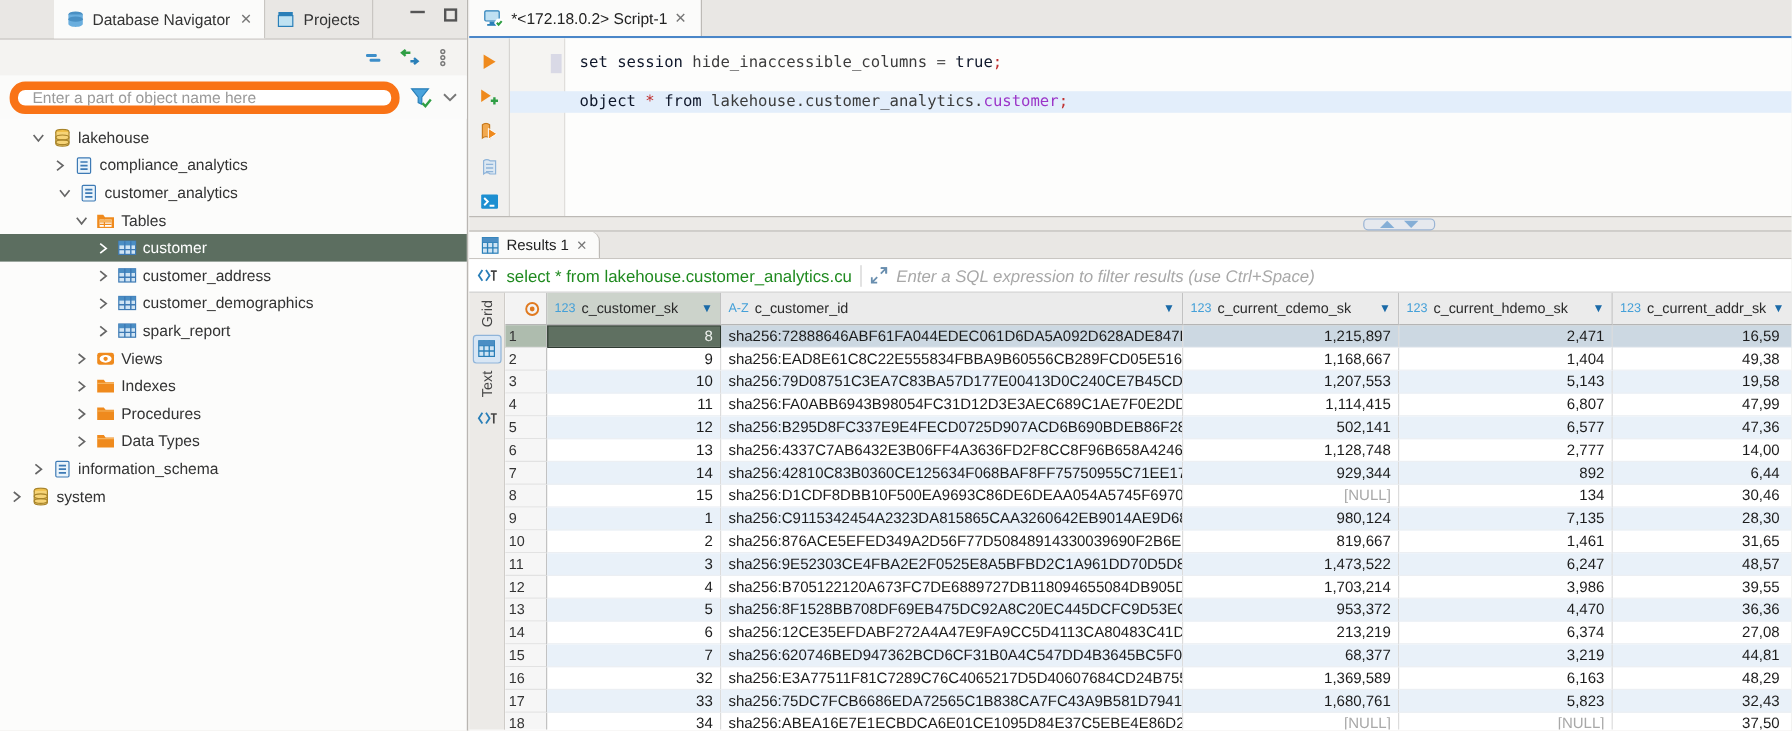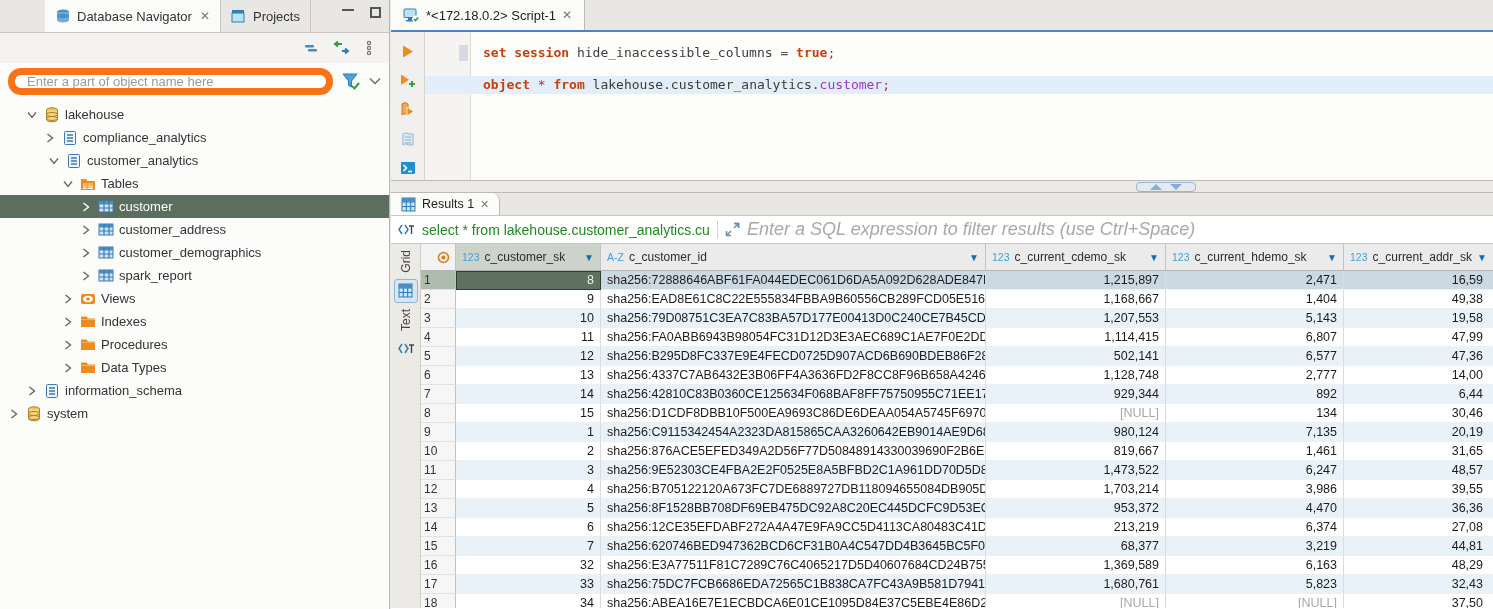--- a/index.html
+++ b/index.html
@@ -39,41 +39,41 @@
             border-right:1px solid #bdbab6; font-size:13px; color:#222; }
   .accent-line { height:2px; background:#4a86c8; width:100%; }
   .editor-body { position:relative; height:148px; display:flex; background:#fff; }
   .ed-toolbar { width:34px; background:#f1f0ee; border-right:1px solid #d6d4d1; display:flex;
                 flex-direction:column; align-items:center; padding-top:12px; gap:14px; }
   .ed-canvas { position:relative; flex:1; background:#fdfdfc; font-family:"DejaVu Sans Mono","Liberation Mono",monospace; font-size:13px; }
   .gutter { position:absolute; left:0; top:0; width:46px; height:100%; background:#f5f4f2; border-right:1px solid #e0dedb; }
   .code-line { position:absolute; left:0; right:0; height:18px; line-height:18px; padding-left:58px; white-space:pre; }
   .code-line.hl { background:#e3eefb; }
   .stmt-marker { position:absolute; left:34px; width:9px; height:16px; background:#d9d9e6; }
-  .tok-kw { color:#c2410c; font-weight:bold; }
+  .tok-kw { color:#0f172a; font-weight:normal; }
   .tok-id { color:#3c3c3c; }
   .tok-op { color:#555; }
   .tok-obj { color:#9b35c8; }
   .tok-punct { color:#c03030; }
 
   .splitter { position:relative; height:13px; background:#eceae7; border-top:1px solid #bcb9b5; border-bottom:1px solid #bcb9b5; }
   .split-handle { position:absolute; left:745px; top:1px; width:60px; height:10px; background:#e6e9ee;
                   border:1px solid #9ab4d4; border-radius:4px; display:flex; align-items:center;
                   justify-content:center; gap:8px; }
   .tri-up { width:0; height:0; border-left:6px solid transparent; border-right:6px solid transparent; border-bottom:6px solid #84aed6; }
   .tri-down { width:0; height:0; border-left:6px solid transparent; border-right:6px solid transparent; border-top:6px solid #84aed6; }
 
   .res-tabbar { height:23px; background:#e9e7e4; display:flex; border-bottom:1px solid #c9c6c2; }
   .res-tab { display:flex; align-items:center; gap:6px; padding:0 10px; background:#fbfbfa;
              border-right:1px solid #bdbab6; border-top-right-radius:8px; font-size:12.5px; color:#222; }
   .res-filterbar { height:28px; background:#fff; border-bottom:1px solid #c9c9c9; display:flex;
                    align-items:center; padding:0 6px; gap:7px; }
   .filter-query { color:#1f8a1f; font-size:14px; white-space:nowrap; }
   .fbar-sep { width:1px; height:18px; background:#d0d0d0; }
-  .filter-input { flex:1; border:none; outline:none; font-size:18px; font-style:italic; color:#3b82f6; font-family:inherit; }
+  .filter-input { flex:1; border:none; outline:none; font-size:14px; font-style:italic; color:#3b82f6; font-family:inherit; }
   .filter-input::placeholder { color:#a8a8a8; font-style:italic; }
 
   .res-body { position:relative; display:flex; height:364px; }
   .side-strip { width:30px; background:#eceae7; border-right:1px solid #cfccc8; display:flex;
                 flex-direction:column; align-items:center; padding-top:6px; gap:6px; }
   .vlabel { writing-mode:vertical-rl; transform:rotate(180deg); font-size:12px; color:#444; }
   .side-icon { width:24px; height:24px; display:flex; align-items:center; justify-content:center; border-radius:3px; }
   .side-icon.active { background:#d8e6f4; border:1px solid #8fb4d9; }
 
   .grid-wrap { position:relative; flex:1; overflow:hidden; background:#fff;
@@ -578,21 +578,21 @@
             <div class="cell num">15</div>
             <div class="cell">sha256:D1CDF8DBB10F500EA9693C86DE6DEAA054A5745F6970EA3</div>
             <div class="cell num null">[NULL]</div>
             <div class="cell num">134</div>
             <div class="cell num addr">30,46</div>
             <div class="rowhead">9</div>
             <div class="cell num alt">1</div>
             <div class="cell alt">sha256:C9115342454A2323DA815865CAA3260642EB9014AE9D68131</div>
             <div class="cell num alt">980,124</div>
             <div class="cell num alt">7,135</div>
-            <div class="cell num addr alt">20,19</div>
+            <div class="cell num addr alt">28,30</div>
             <div class="rowhead">10</div>
             <div class="cell num">2</div>
             <div class="cell">sha256:876ACE5EFED349A2D56F77D50848914330039690F2B6E88D</div>
             <div class="cell num">819,667</div>
             <div class="cell num">1,461</div>
             <div class="cell num addr">31,65</div>
             <div class="rowhead">11</div>
             <div class="cell num alt">3</div>
             <div class="cell alt">sha256:9E52303CE4FBA2E2F0525E8A5BFBD2C1A961DD70D5D81F84</div>
             <div class="cell num alt">1,473,522</div>

